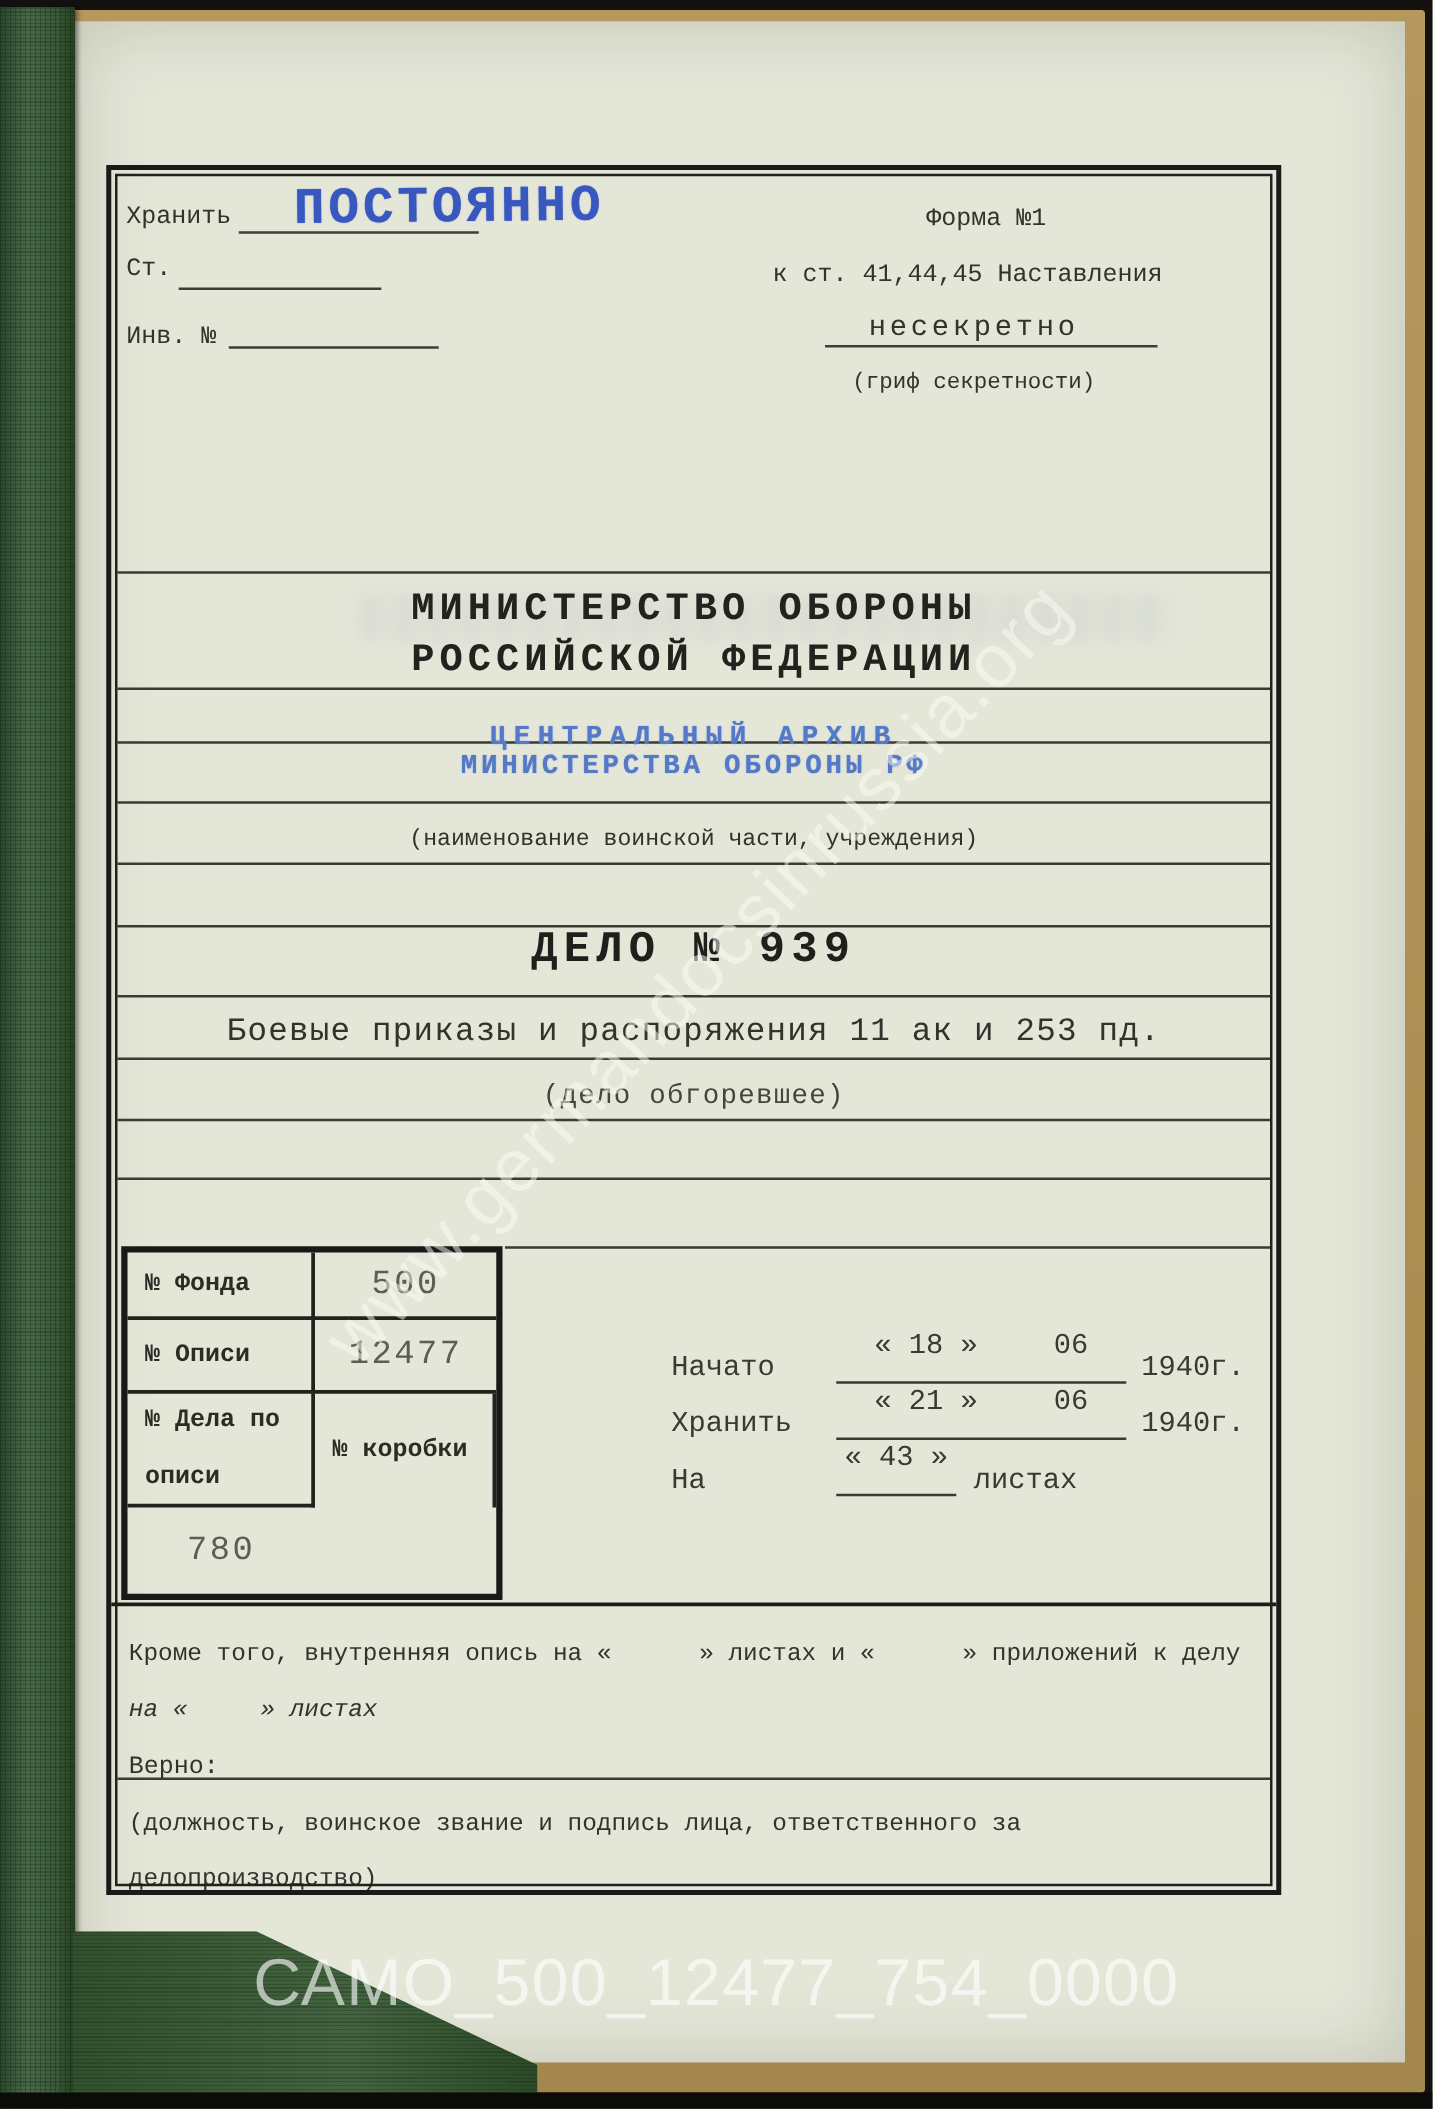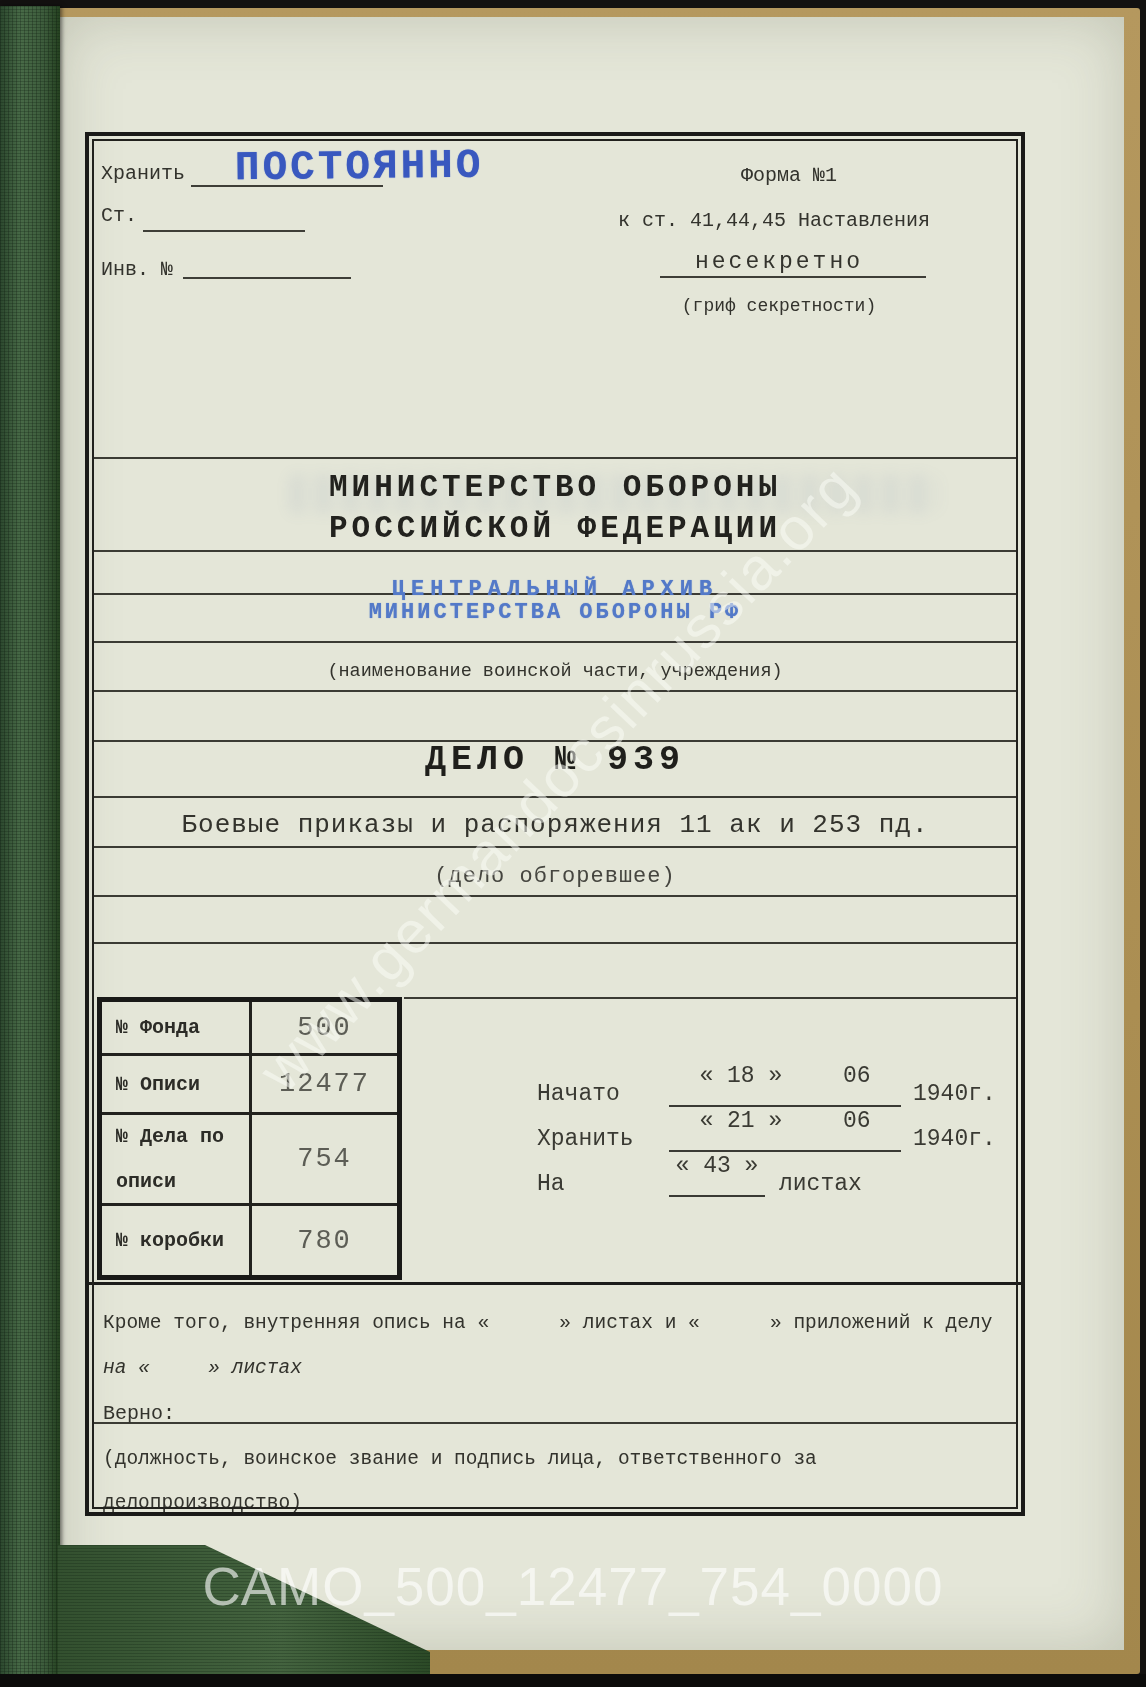--- a/index.html
+++ b/index.html
@@ -164,21 +164,20 @@
   <div class="t center delo">ДЕЛО № 939</div>
   <div class="t center desc">Боевые приказы и распоряжения 11 ак и 253 пд.</div>
   <div class="t center note">(дело обгоревшее)</div>
 
   <div class="idx-table">
     <div class="idx-cell idx-label">№ Фонда</div>
     <div class="idx-cell idx-value">500</div>
     <div class="idx-cell idx-label">№ Описи</div>
     <div class="idx-cell idx-value">12477</div>
     <div class="idx-cell idx-label">№ Дела по описи</div>
-    <div class="idx-cell idx-value">754</div>
     <div class="idx-cell idx-label last">№ коробки</div>
     <div class="idx-cell idx-value last">780</div>
   </div>
 
   <div class="date-row row-start">
     <span class="dlabel">Начато</span>
     <span class="dfill">
       <span>« 18 »</span>
       <span>06</span>
     </span>

